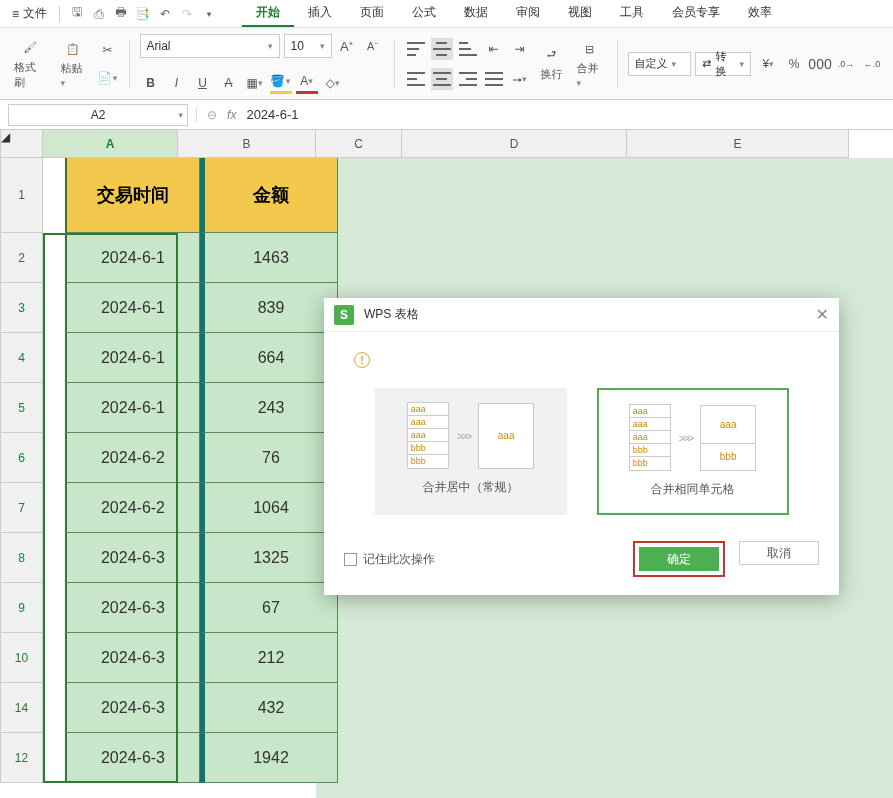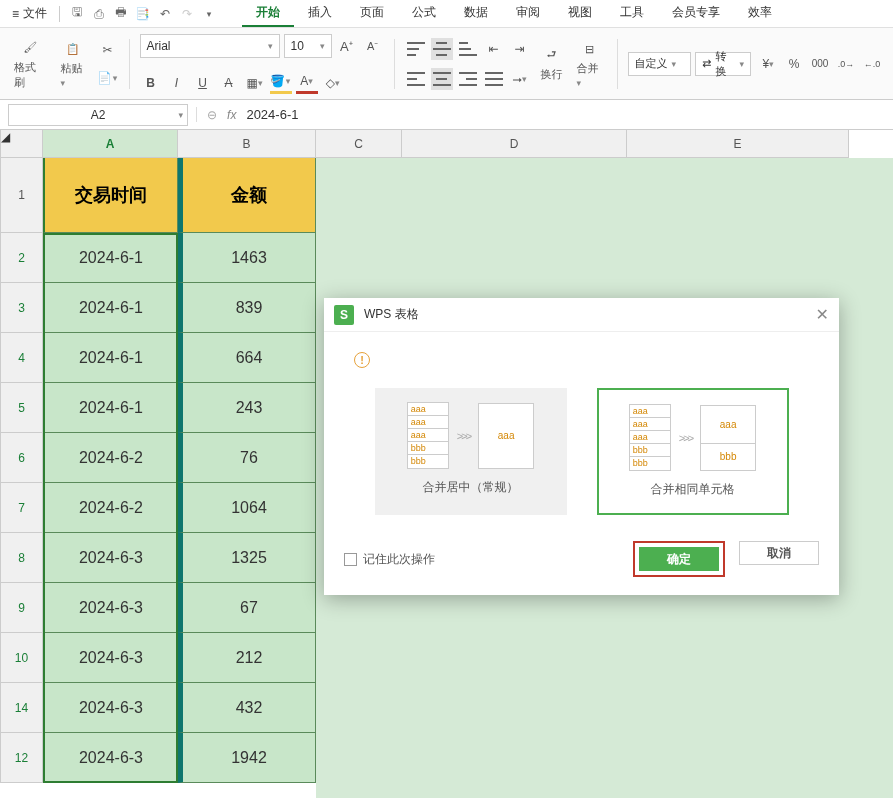--- a/index.html
+++ b/index.html
@@ -39,21 +39,21 @@
 .col-h { height: 28px; background: #f0f0f0; border: 1px solid #ccc; border-left: none; border-top: none; display: flex; align-items: center; justify-content: center; color: #555; }
 .col-h.sel { background: #d0e8d0; color: #1a7f37; font-weight: bold; }
 .col-A { width: 135px; } .col-B { width: 138px; } .col-C { width: 86px; } .col-D { width: 225px; } .col-E { width: 222px; }
 .grid-body { display: flex; }
 .row-headers { display: flex; flex-direction: column; }
 .row-h { width: 43px; background: #f0f0f0; border: 1px solid #ccc; border-top: none; display: flex; align-items: center; justify-content: center; color: #555; }
 .row-h.sel { color: #1a7f37; }
 .row-1 { height: 75px; }
 .row-n { height: 50px; }
 .cells { position: relative; }
-.cell-row { display: flex; }
+.cell-row { display: flex; padding-left: 22px; }
 .cell { border: 1px solid #5a8a5a; border-top: none; border-left: 5px solid #0f766e; display: flex; align-items: center; justify-content: center; font-size: 16px; }
 .cell.hdr { background: #f2c94c; font-weight: bold; font-family: "SimSun"; font-size: 18px; color: #000; }
 .cell.data { background: #c8e6c9; color: #333; }
 .cell.first-col { border-left: 2px solid #2e7d32; }
 .selection-border { position: absolute; left: 0; top: 75px; width: 135px; height: 550px; border: 2px solid #2e7d32; pointer-events: none; }
 .bg-area { position: absolute; left: 273px; top: 0; width: 577px; height: 700px; background: #d5ead6; z-index: -1; }
 
 
 .dialog { position: absolute; left: 324px; top: 298px; width: 515px; background: #fff; box-shadow: 0 4px 20px rgba(0,0,0,0.3); z-index: 100; }
 .dialog-title { display: flex; align-items: center; height: 34px; padding: 0 10px; border-bottom: 1px solid #eee; }
@@ -72,21 +72,21 @@
 .merge-table .r:last-child { border-bottom: none; }
 .merge-result { width: 56px; height: 66px; border: 1px solid #ccc; background: #fff; display: flex; align-items: center; justify-content: center; font-size: 10px; color: #d48806; }
 .merge-result-split { width: 56px; border: 1px solid #ccc; background: #fff; display: flex; flex-direction: column; }
 .merge-result-split > div { flex: 1; display: flex; align-items: center; justify-content: center; font-size: 10px; color: #d48806; border-bottom: 1px solid #ccc; }
 .merge-result-split > div:last-child { border-bottom: none; }
 .arrow { font-size: 11px; color: #aaa; letter-spacing: -2px; }
 .merge-label { font-size: 12px; color: #555; }
 .dialog-footer { display: flex; align-items: center; padding: 12px 20px 18px; }
 .remember { display: flex; align-items: center; gap: 6px; font-size: 12px; color: #555; }
 .checkbox { width: 13px; height: 13px; border: 1px solid #999; }
-.dialog-buttons { margin-left: auto; display: flex; gap: 14px; font-weight: bold; }
+.dialog-buttons { margin-left: auto; display: flex; gap: 14px; }
 .btn-ok-wrap { border: 2px solid #c0392b; padding: 4px; }
 .btn { width: 80px; height: 24px; display: flex; align-items: center; justify-content: center; font-size: 12px; cursor: pointer; }
 .btn-ok { background: #4caf50; color: #fff; }
 .btn-cancel { background: #fff; border: 1px solid #ccc; color: #555; }
 .align-ico { width:18px; height:14px; display:inline-flex; flex-direction:column; justify-content:space-between; }
 .align-ico span { height:2px; background:#666; }
 </style>
 </head>
 <body>
 
@@ -235,21 +235,21 @@
     <div class="ribbon-row">
       <div class="combo" style="width:66px">
           <span>自定义</span>
           <span class="dd">▾</span>
         </div>
       <div class="combo">⇄ <span>转换</span><span class="dd">▾</span></div>
     </div>
     <div class="ribbon-row">
       <span class="tool-ico">¥<span class="dd">▾</span></span>
       <span class="tool-ico">%</span>
-      <span class="tool-ico" style="font-size:10px">000</span>
+      <span class="tool-ico" style="font-size:14px">000</span>
       <span class="tool-ico" style="font-size:9px">.0→</span>
       <span class="tool-ico" style="font-size:9px">←.0</span>
     </div>
   </div>
 </div>
 
 <div class="formula-bar">
   <div class="name-box">
     <span>A2</span>
     <span class="name-box-dd">▾</span>

